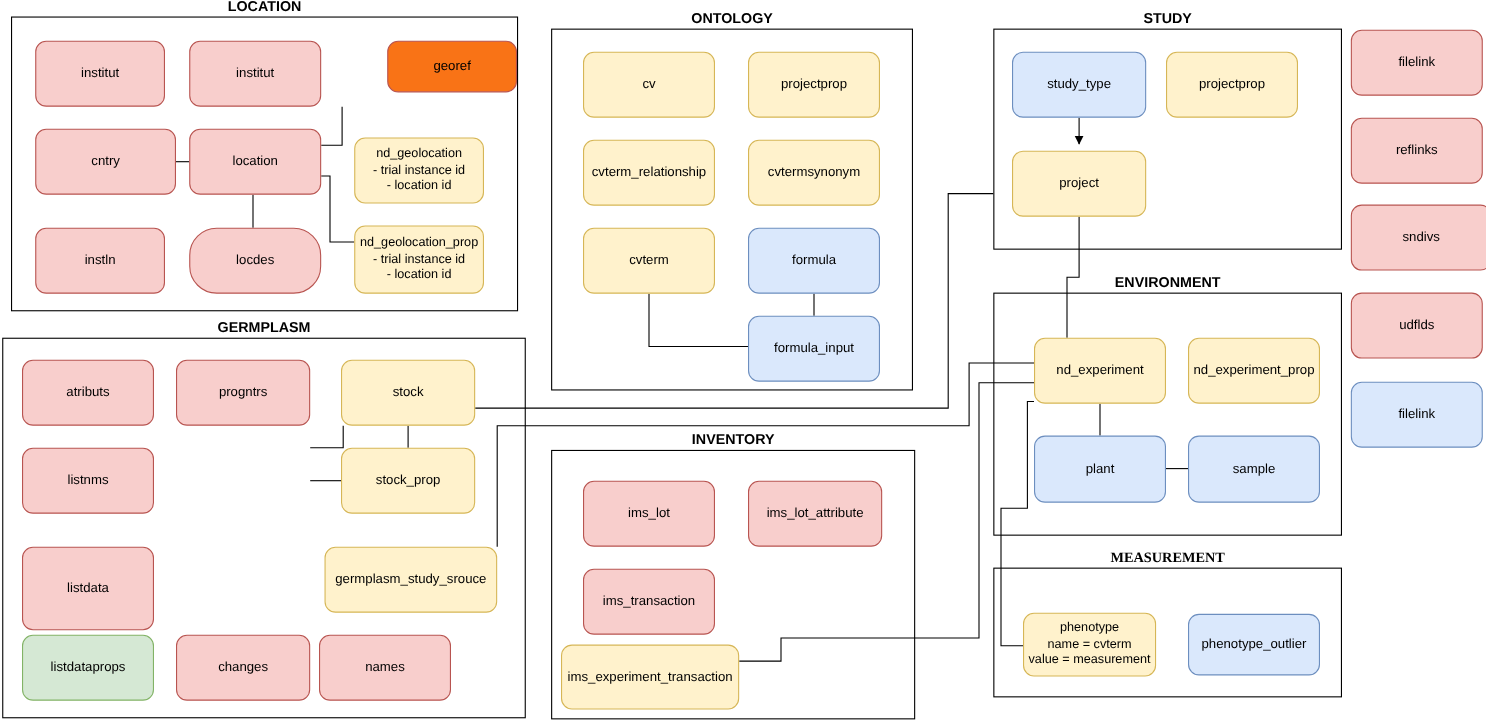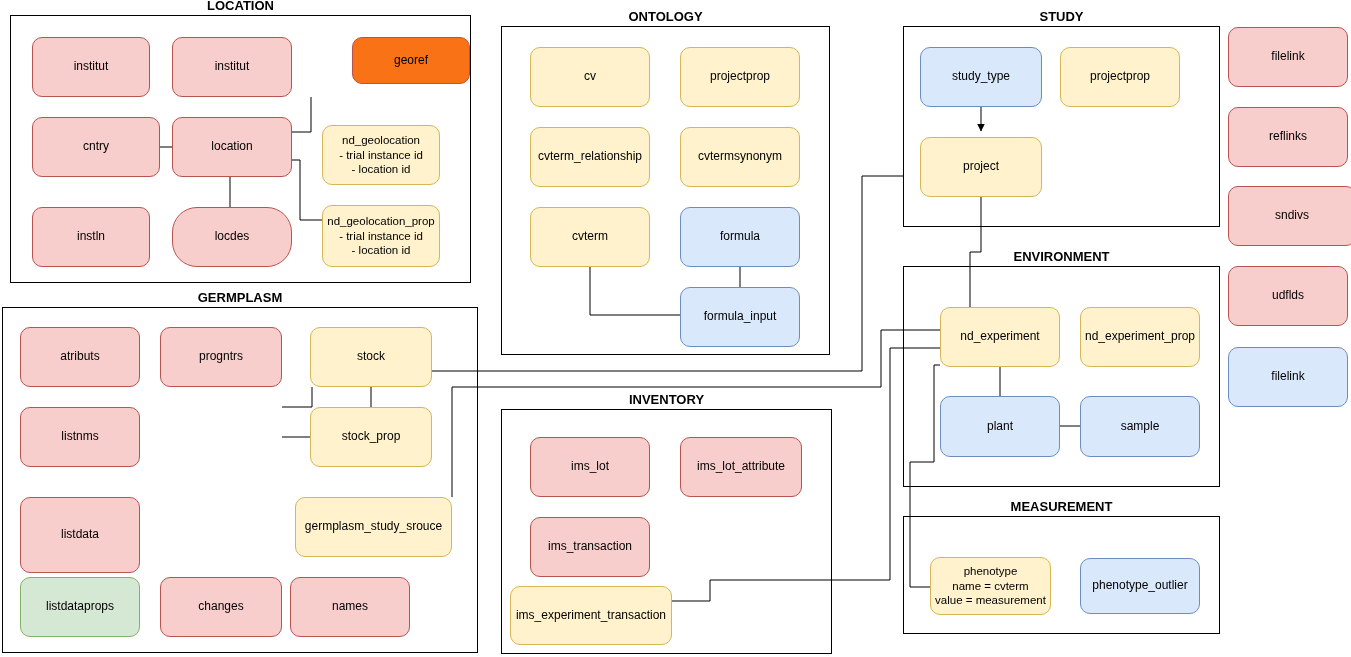--- a/index.html
+++ b/index.html
@@ -83,21 +83,21 @@
     <div class="group-title" style="left: 2px; top: 291px; width: 476px;">GERMPLASM</div>
     <div class="group" style="left: 501px; top: 26px; width: 329px; height: 329px; border-color: rgb(0, 0, 0);"></div>
     <div class="group-title" style="left: 501px; top: 10px; width: 329px;">ONTOLOGY</div>
     <div class="group" style="left: 501px; top: 409px; width: 331px; height: 245px; border-color: rgb(0, 0, 0);"></div>
     <div class="group-title" style="left: 501px; top: 393px; width: 331px;">INVENTORY</div>
     <div class="group" style="left: 903px; top: 26px; width: 317px; height: 201px; border-color: rgb(0, 0, 0);"></div>
     <div class="group-title" style="left: 903px; top: 10px; width: 317px;">STUDY</div>
     <div class="group" style="left: 903px; top: 266px; width: 317px; height: 221px; border-color: rgb(0, 0, 0);"></div>
     <div class="group-title" style="left: 903px; top: 250px; width: 317px;">ENVIRONMENT</div>
     <div class="group" style="left: 903px; top: 516px; width: 317px; height: 118px; border-color: rgb(0, 0, 0);"></div>
-    <div class="group-title" style="left: 903px; top: 500px; width: 317px;">MEASUREMENT</div>
+    <div class="group-title" style="left: 903px; top: 500px; width: 317px; font-family: Liberation Serif, serif;">MEASUREMENT</div>
     <div class="node" style="left: 32px; top: 37px; width: 118px; height: 60px; background: rgb(248, 206, 204); border-color: rgb(184, 84, 80);">institut</div>
     <div class="node" style="left: 172px; top: 37px; width: 120px; height: 60px; background: rgb(248, 206, 204); border-color: rgb(184, 84, 80);">institut</div>
     <div class="node" style="left: 312px; top: 37px; width: 118px; height: 47px; background: #f97316; border-color: rgb(184, 84, 80); margin-left: 40px;">georef</div>
     <div class="node" style="left: 32px; top: 117px; width: 128px; height: 60px; background: rgb(248, 206, 204); border-color: rgb(184, 84, 80);">cntry</div>
     <div class="node" style="left: 172px; top: 117px; width: 120px; height: 60px; background: rgb(248, 206, 204); border-color: rgb(184, 84, 80);">location</div>
     <div class="node multi" style="left: 322px; top: 125px; width: 118px; height: 60px; background: rgb(255, 242, 204); border-color: rgb(214, 182, 86);">nd_geolocation
 - trial instance id
 - location id</div>
     <div class="node" style="left: 32px; top: 207px; width: 118px; height: 60px; background: rgb(248, 206, 204); border-color: rgb(184, 84, 80);">instln</div>
     <div class="node" style="left: 172px; top: 207px; width: 120px; height: 60px; background: rgb(248, 206, 204); border-color: rgb(184, 84, 80); border-radius: 25px;">locdes</div>

